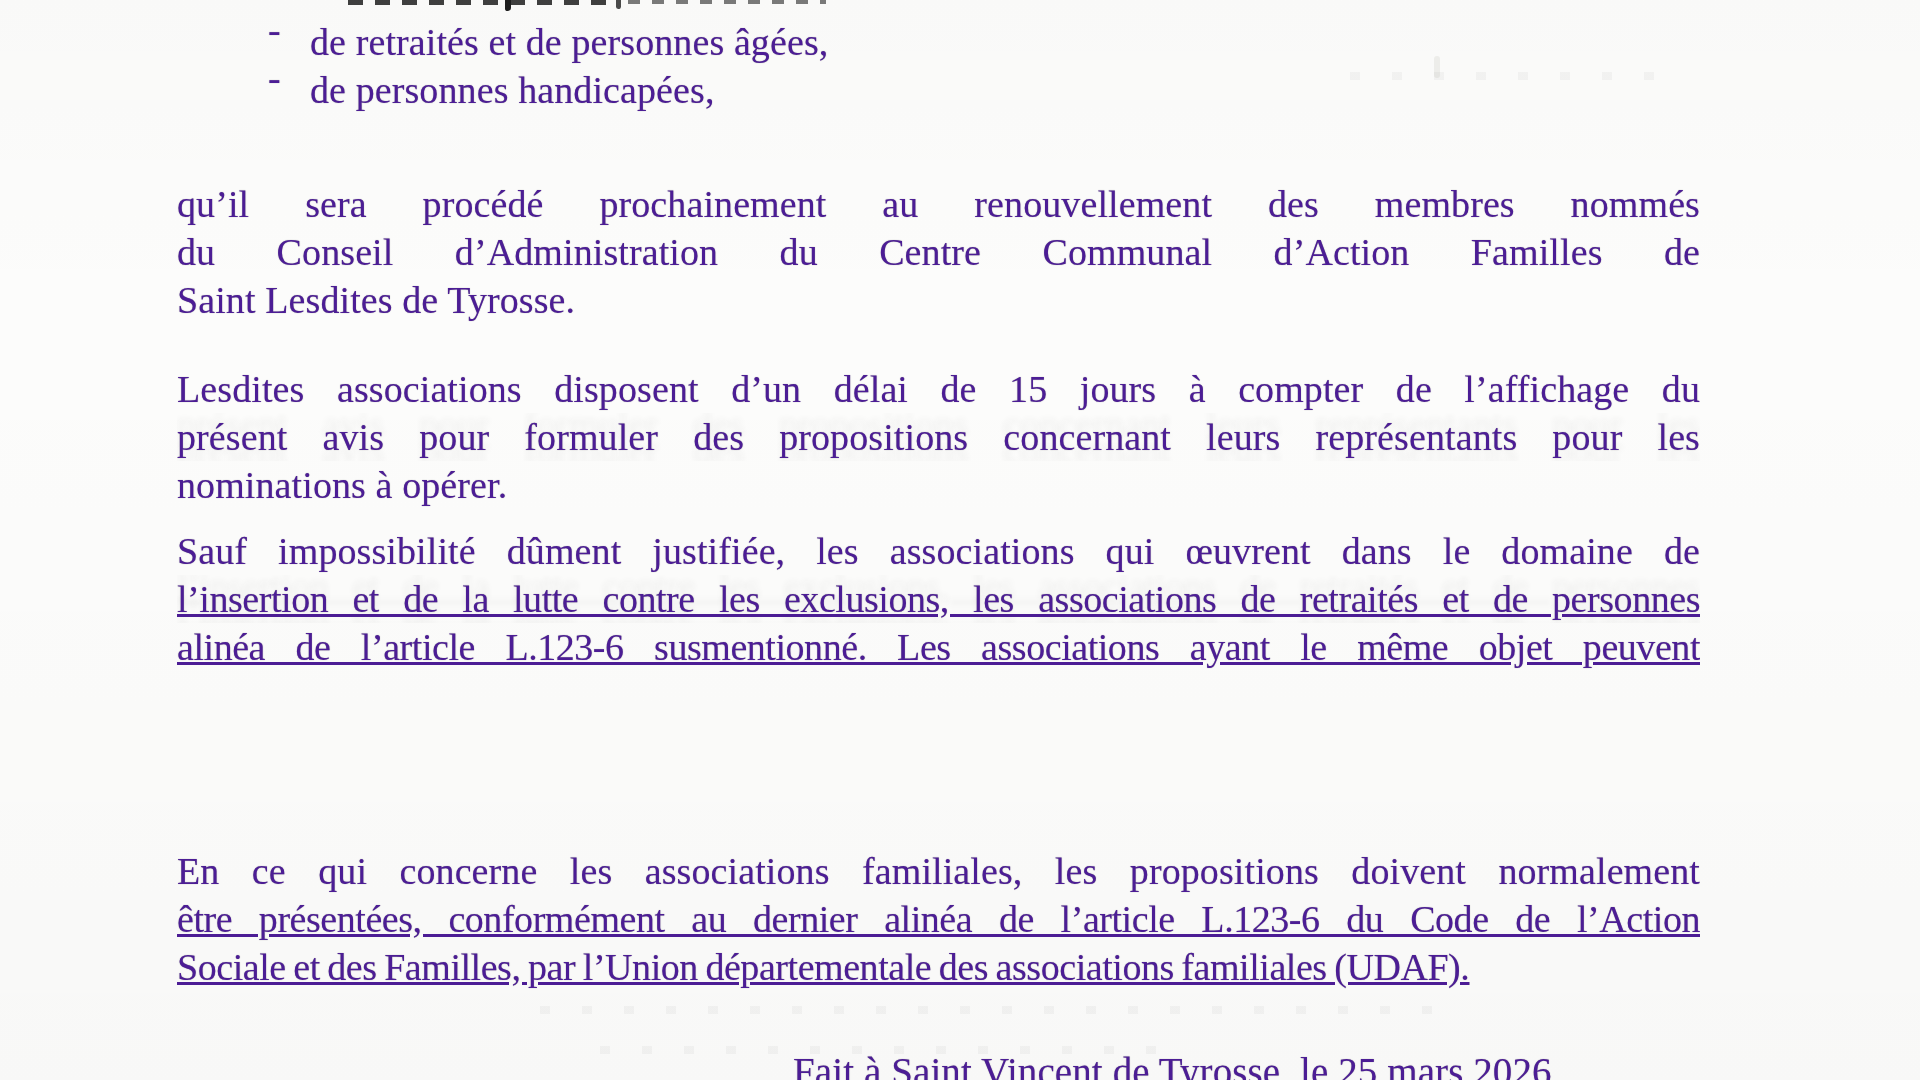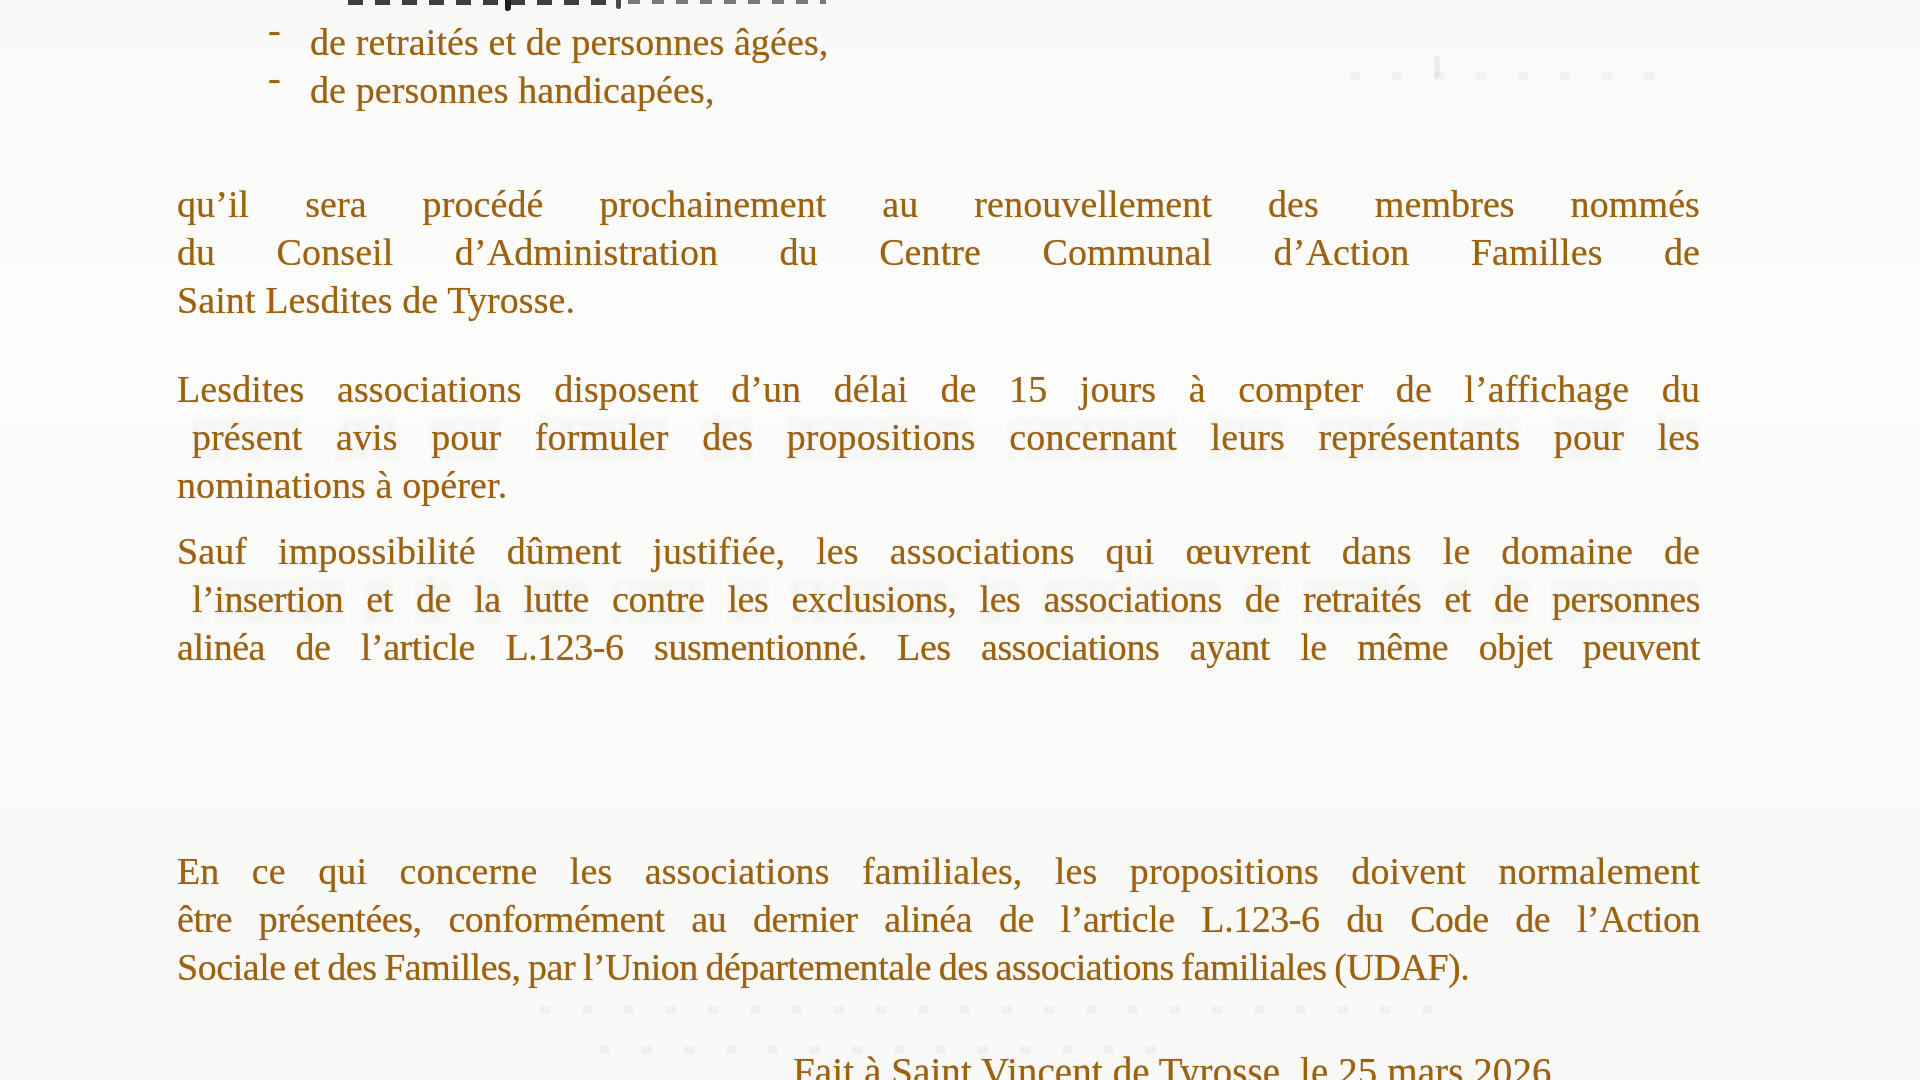--- a/index.html
+++ b/index.html
@@ -12,21 +12,21 @@
       #fcfcfb;
     font-family: "Liberation Serif", "DejaVu Serif", serif;
     color: #171717;
   }
   .page { position: absolute; inset: 0; }
 
   
   .txt {
     font-size: 38px;
     line-height: 48px;
-    color: #a16207;
+    color: #4c1d95;
     text-shadow: 0 0 1px rgba(30,30,30,0.45);
     letter-spacing: 0.1px;
   }
 
   
   .frag { position: absolute; background: #1e1e1e; }
   .frag-bar1 {
     left: 348px; top: 0; width: 262px; height: 5px;
     background: repeating-linear-gradient(90deg, #1e1e1e 0 15px, rgba(0,0,0,0) 15px 27px);
     opacity: 0.85;
@@ -47,22 +47,22 @@
   
   .para { position: absolute; left: 177px; width: 1523px; }
   .line {
     height: 48px;
     overflow: hidden;
     text-align: justify;
     text-align-last: justify;
     word-break: keep-all;
   }
   .line.last { text-align-last: left; }
-  .line.tight { letter-spacing: -0.45px; word-spacing: -1.5px; }
-  .line.ghost { text-shadow: 0 0 1px rgba(30,30,30,0.45), 0 -13px 6px rgba(60,60,60,0.07), 0 13px 6px rgba(60,60,60,0.07); margin-left: 15px; }
+  .line.tight { letter-spacing: -0.45px; word-spacing: -1.5px; text-decoration: underline; }
+  .line.ghost { text-shadow: 0 0 1px rgba(30,30,30,0.45), 0 -13px 6px rgba(60,60,60,0.07), 0 13px 6px rgba(60,60,60,0.07); }
 
   
   .closing { position: absolute; left: 793px; top: 1048px; white-space: nowrap; font-size: 39px; }
 
   
   .artifact { position: absolute; pointer-events: none; }
   .art-mark { left: 1434px; top: 56px; width: 6px; height: 22px; background: #ededea; border-radius: 3px; }
   .dotrow { height: 8px; background: repeating-linear-gradient(90deg, rgba(80,80,80,0.05) 0 10px, rgba(0,0,0,0) 10px 42px); }
   .dotrow1 { left: 1350px; top: 72px;  width: 320px; }
   .dotrow2 { left: 540px;  top: 1006px; width: 900px; }

